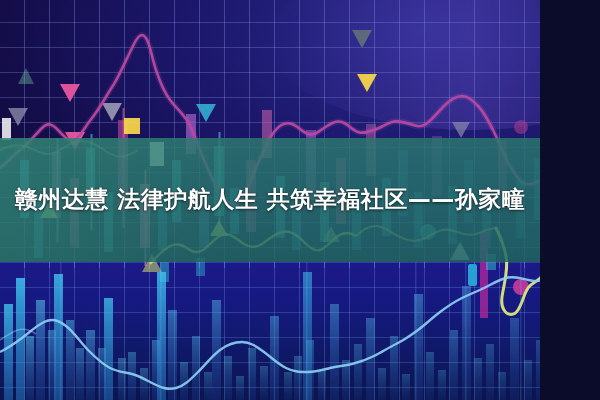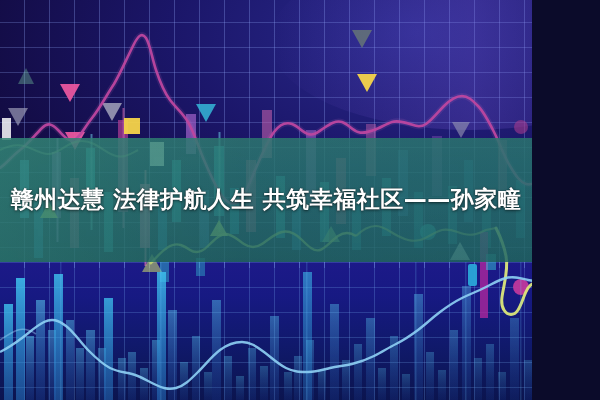--- a/index.html
+++ b/index.html
@@ -1,19 +1,20 @@
 <!DOCTYPE html>
 <html><head>
 <meta charset="utf-8">
 <style>
   html,body{margin:0;padding:0;background:#0b0b2a;}
   #stage{
     position:relative;width:532px;height:400px;overflow:hidden;
     font-family:"DejaVu Sans","Liberation Sans",sans-serif;
     background:#0369a1;
+    padding-left:8px;
   }
   .layer{position:absolute;inset:0;}
   
   #bg-gradient{
     background:
       radial-gradient(120% 90% at 78% 8%, #2a2a8e 0%, #1b1669 38%, #130c45 68%, #0d0733 100%),
       linear-gradient(180deg,#1a1263 0%, #140d48 45%, #0f0a39 100%);
   }
   #bg-lower-wash{
     top:262px;bottom:0;left:0;right:0;position:absolute;

